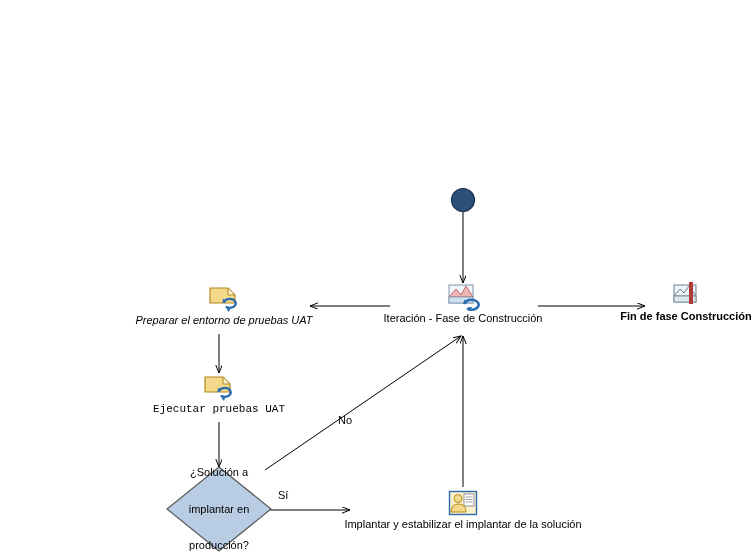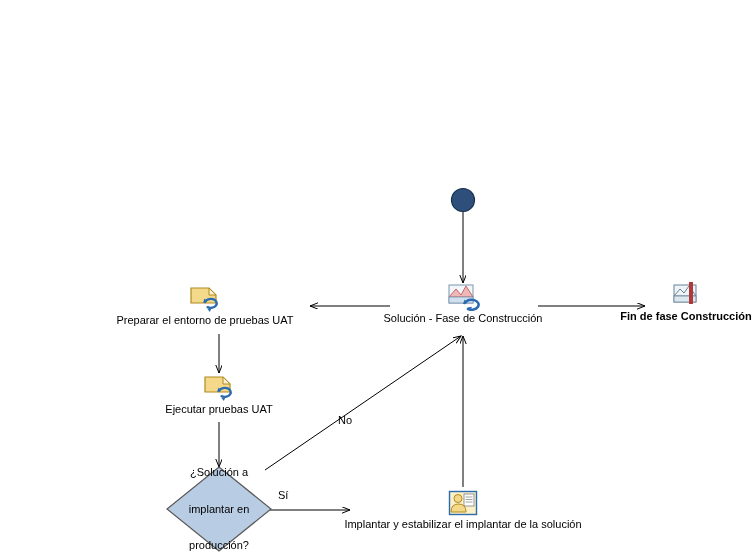--- a/index.html
+++ b/index.html
@@ -105,45 +105,45 @@
 
   <div class="node" style="left:383px; top:281px; width:160px;">
     <svg class="node-icon" width="34" height="30" viewBox="0 0 34 30" xmlns="http://www.w3.org/2000/svg">
       <rect x="3" y="4" width="24" height="18" fill="#f2f6fa" stroke="#7a93ad" stroke-width="1"></rect>
       <path d="M3,16 L10,8 L15,14 L20,5 L27,16 Z" fill="#f0b7b7" stroke="#c06a6a" stroke-width="1"></path>
       <rect x="3" y="16" width="24" height="6" fill="#cfe0ee" stroke="#7a93ad" stroke-width="0.8"></rect>
       <path d="M19,22 a7,5 0 1,1 3,6" fill="none" stroke="#2b6cb0" stroke-width="2.6" stroke-linecap="round"></path>
       <path d="M18.5,18.5 l2.5,3.5 l-4,1 z" fill="#2b6cb0"></path>
       <path d="M24,30 l-2.5,-3.5 l4.5,-0.8 z" fill="#2b6cb0"></path>
     </svg>
-    <span class="node-label">Solución - Fase de Construcción</span>
+    <span class="node-label">Iteración - Fase de Construcción</span>
   </div>
 
   <div class="node" style="left:616px; top:279px; width:140px;font-weight:bold;">
     <svg class="node-icon" width="32" height="30" viewBox="0 0 32 30" xmlns="http://www.w3.org/2000/svg">
       <rect x="4" y="6" width="22" height="17" fill="#eef4f8" stroke="#6b8294" stroke-width="1"></rect>
       <path d="M4,17 L10,10 L14,14 L19,7 L26,17 Z" fill="#eef4f8" stroke="#6b8294" stroke-width="1"></path>
       <rect x="4" y="17" width="22" height="6" fill="#dce8f0" stroke="#6b8294" stroke-width="0.8"></rect>
       <rect x="19" y="3" width="4" height="22" fill="#b03a3a"></rect>
     </svg>
     <span class="node-label">Fin de fase Construcción</span>
   </div>
 
-  <div class="node" style="left:115px; top:285px; width:180px;">
+  <div class="node" style="left:134px; top:285px; width:180px;font-style:italic;">
     <svg class="node-icon" width="32" height="28" viewBox="0 0 32 28" xmlns="http://www.w3.org/2000/svg">
       <path d="M2,3 L20,3 L27,10 L27,18 L2,18 Z" fill="#f5d98a" stroke="#b08a1e" stroke-width="1.2"></path>
       <path d="M20,3 L27,10 L20,10 Z" fill="#fdf3d2" stroke="#b08a1e" stroke-width="1"></path>
       <path d="M16,17 a6,4.5 0 1,1 2.6,5.2" fill="none" stroke="#2b6cb0" stroke-width="2.4" stroke-linecap="round"></path>
       <path d="M15.5,13.6 l2.4,3.2 l-3.8,1 z" fill="#2b6cb0"></path>
       <path d="M20.8,27 l-2.4,-3.2 l4.2,-0.8 z" fill="#2b6cb0"></path>
     </svg>
     <span class="node-label">Preparar el entorno de pruebas UAT</span>
   </div>
 
-  <div class="node" style="left:149px; top:374px; width:140px;">
+  <div class="node" style="left:149px; top:374px; width:140px;font-family:Liberation Mono, monospace;">
     <svg class="node-icon" width="32" height="28" viewBox="0 0 32 28" xmlns="http://www.w3.org/2000/svg">
       <path d="M2,3 L20,3 L27,10 L27,18 L2,18 Z" fill="#f5d98a" stroke="#b08a1e" stroke-width="1.2"></path>
       <path d="M20,3 L27,10 L20,10 Z" fill="#fdf3d2" stroke="#b08a1e" stroke-width="1"></path>
       <path d="M16,17 a6,4.5 0 1,1 2.6,5.2" fill="none" stroke="#2b6cb0" stroke-width="2.4" stroke-linecap="round"></path>
       <path d="M15.5,13.6 l2.4,3.2 l-3.8,1 z" fill="#2b6cb0"></path>
       <path d="M20.8,27 l-2.4,-3.2 l4.2,-0.8 z" fill="#2b6cb0"></path>
     </svg>
     <span class="node-label">Ejecutar pruebas UAT</span>
   </div>
 

